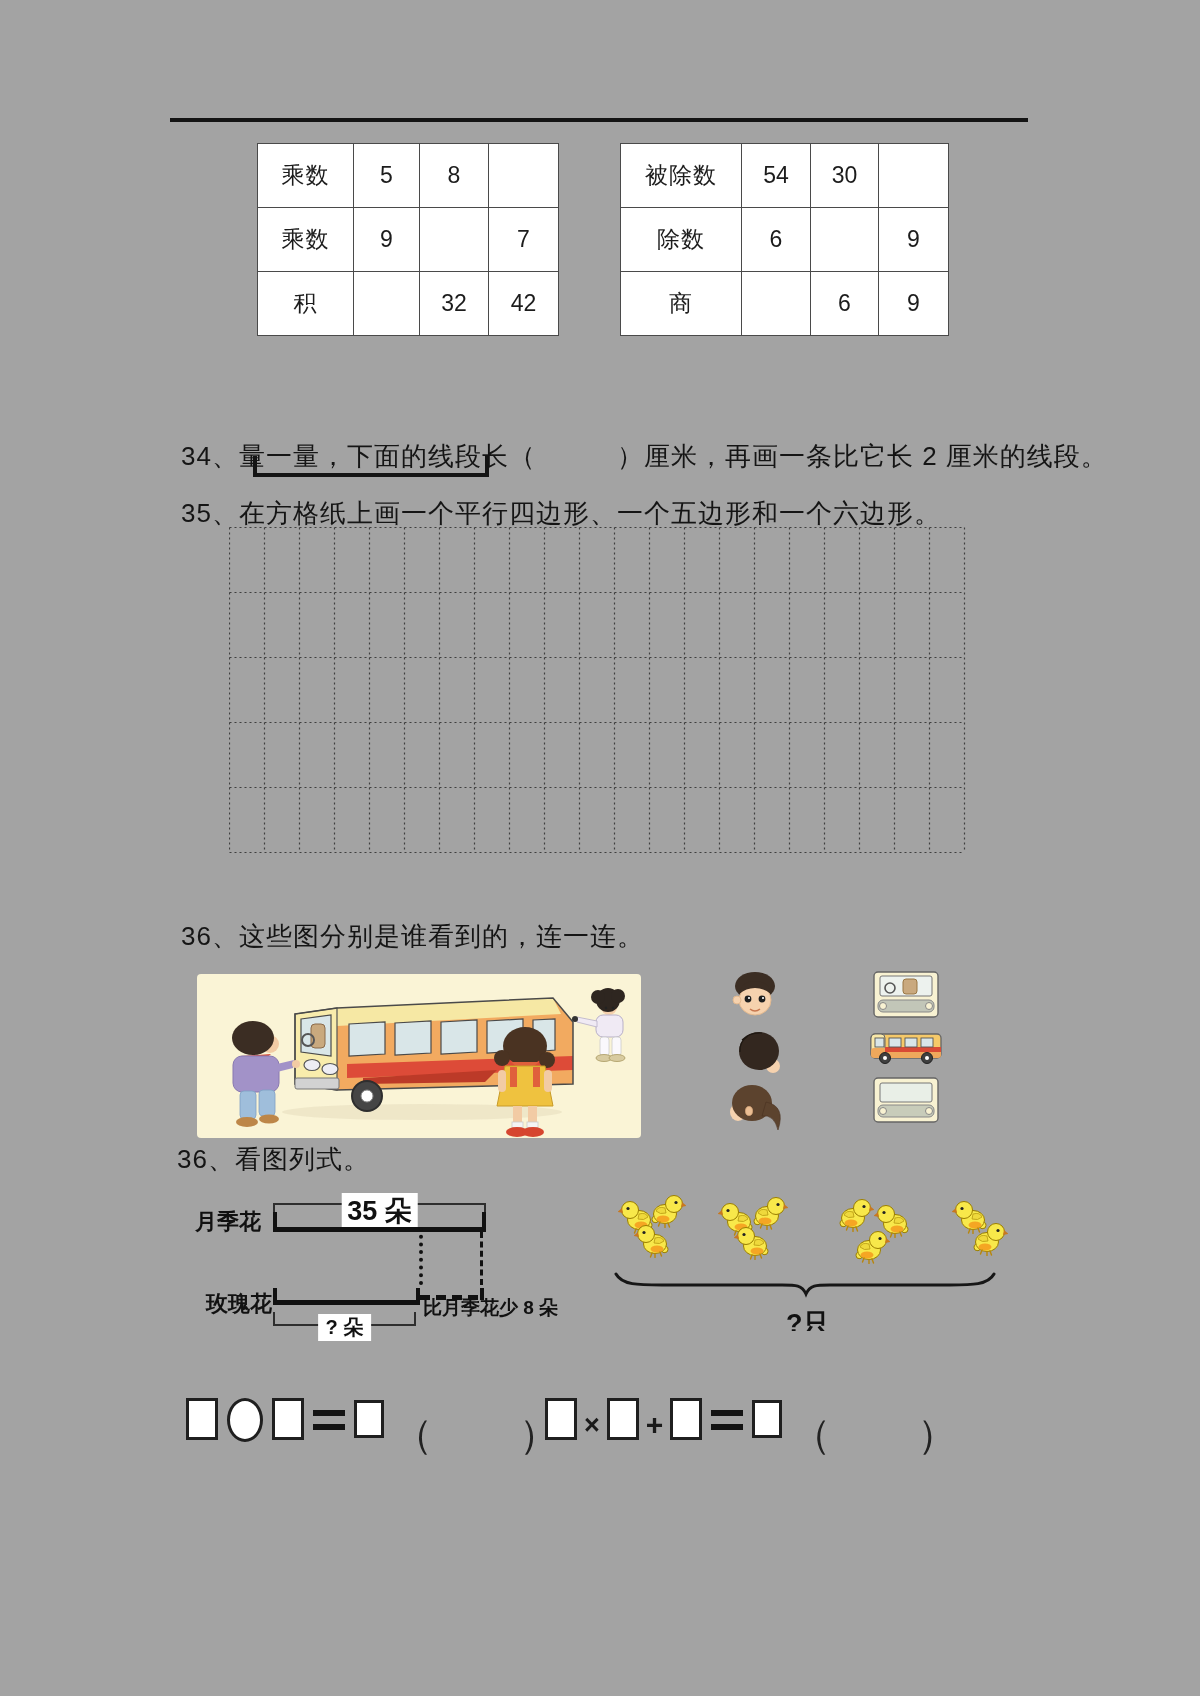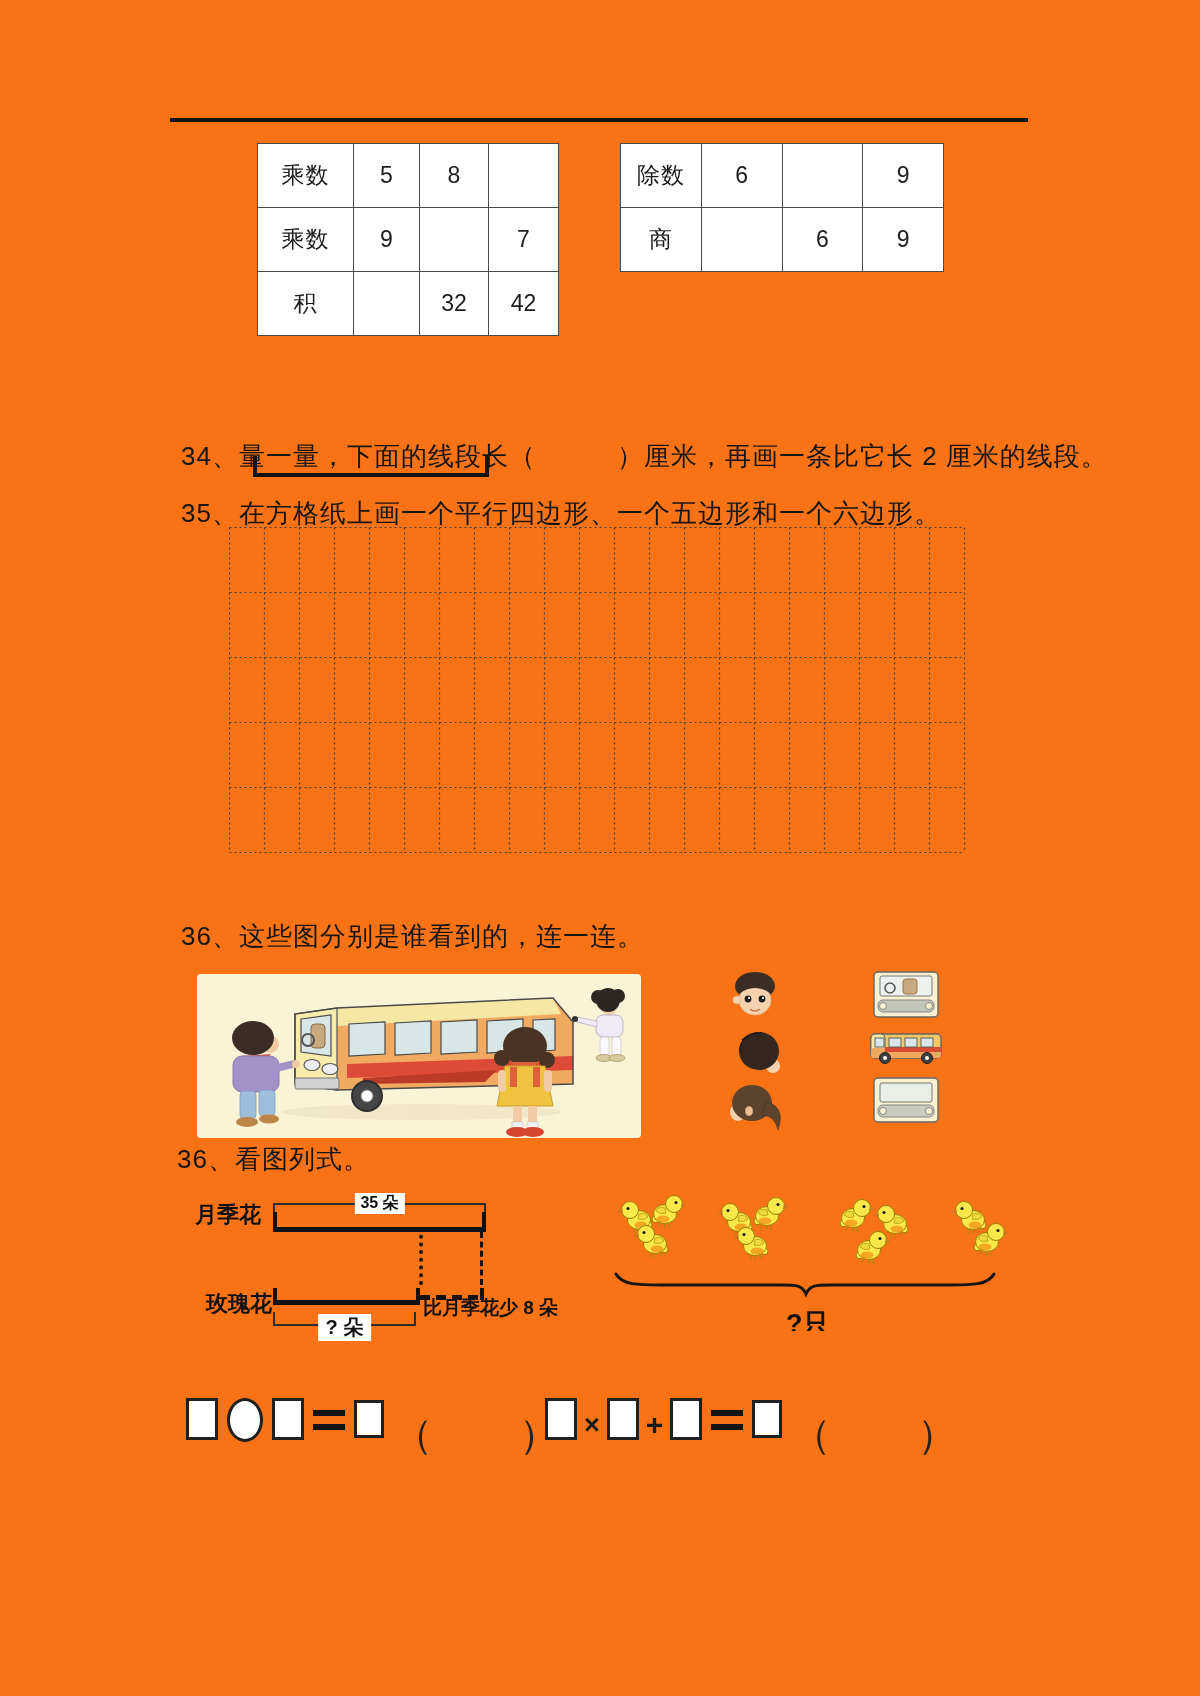--- a/index.html
+++ b/index.html
@@ -1,17 +1,17 @@
 <!DOCTYPE html>
 <html><head>
 <meta charset="utf-8">
 <style>
   html,body{margin:0;padding:0;background:#e8e8e8;}
   .page{
-    position:relative;width:1200px;height:1696px;background:#f97316;
+    position:relative;width:1200px;height:1696px;background:#a3a3a3;
     margin:0 auto;font-family:"Liberation Sans",sans-serif;color:#1a1a1a;
     overflow:hidden;
   }
   .abs{position:absolute;}
   .qtext{font-size:26px;letter-spacing:1px;white-space:nowrap;color:#151515;}
   
   .top-rule{left:170px;top:118px;width:858px;height:4px;background:#141414;}
   
   table.fill{border-collapse:collapse;table-layout:fixed;}
   table.fill td{
@@ -21,21 +21,21 @@
   td.lbl{font-size:22px;letter-spacing:1px;}
   
   .seg34{left:253px;top:456px;width:228px;height:17px;
     border-left:4px solid #141414;border-right:4px solid #141414;border-bottom:4px solid #141414;}
   
   .bardiag{left:190px;top:1190px;width:430px;height:155px;}
   .bd-lbl{position:absolute;font-size:22px;font-weight:bold;white-space:nowrap;color:#111;}
   .brace-box{position:absolute;border:2px solid #2e2e2e;border-bottom:none;}
   .brace-box-bot{position:absolute;border:2px solid #2e2e2e;border-top:none;}
   .brace-val{position:absolute;left:50%;transform:translateX(-50%);top:-12px;background:#fff;
-    padding:0 6px;font-size:16px;font-weight:bold;white-space:nowrap;color:#111;}
+    padding:0 6px;font-size:27px;font-weight:bold;white-space:nowrap;color:#111;}
   .brace-val-bot{position:absolute;left:50%;transform:translateX(-50%);top:2px;background:#fff;
     padding:0 8px;font-size:20px;font-weight:bold;white-space:nowrap;color:#111;}
   .thickbar{position:absolute;border-left:4px solid #111;border-right:4px solid #111;border-bottom:5px solid #111;}
   .note{position:absolute;font-size:19px;font-weight:bold;white-space:nowrap;color:#111;margin-top:32px;}
   
   .chickzone{left:600px;top:1192px;width:424px;height:150px;}
   .chick{position:absolute;width:36px;height:34px;}
   .flip{transform:scaleX(-1);}
   .caption-clip{position:absolute;left:186px;top:118px;height:21px;overflow:hidden;
     font-size:27px;font-weight:bold;line-height:1.05;color:#111;}
@@ -75,20 +75,26 @@
         <td class="lbl">积</td>
         <td></td>
         <td>32</td>
         <td>42</td>
       </tr>
     </tbody>
   </table>
 
   <table class="fill abs" style="left:620px;top:143px;width:324px;">
     <tbody>
+      <tr>
+        <td class="lbl" style="width:120px">被除数</td>
+        <td style="width:68px">54</td>
+        <td style="width:67px">30</td>
+        <td style="width:69px"></td>
+      </tr>
       <tr>
         <td class="lbl">除数</td>
         <td>6</td>
         <td></td>
         <td>9</td>
       </tr>
       <tr>
         <td class="lbl">商</td>
         <td></td>
         <td>6</td>
@@ -260,21 +266,21 @@
     <rect x="1" y="1" width="64" height="44" rx="4" fill="#F8F2D2" stroke="#666" stroke-width="1.4"></rect>
     <rect x="7" y="6" width="52" height="19" rx="2" fill="#E9EFE7" stroke="#777" stroke-width="1"></rect>
     <rect x="5" y="28" width="56" height="12" rx="5" fill="#C8CCBA" stroke="#888" stroke-width="1"></rect>
     <circle cx="10" cy="34" r="3.5" fill="#F8F2D2" stroke="#888" stroke-width="1"></circle>
     <circle cx="56" cy="34" r="3.5" fill="#F8F2D2" stroke="#888" stroke-width="1"></circle>
   </svg>
 
   <div class="abs qtext" style="left:177px;top:1142px;">36、看图列式。</div>
 
   <div class="abs bardiag">
-    <div class="bd-lbl" style="left:5px;top:10px;">月季花</div>
+    <div class="bd-lbl" style="left:5px;top:17px;">月季花</div>
     <div class="brace-box" style="left:83px;top:13px;width:209px;height:10px;">
       <span class="brace-val">35 朵</span>
     </div>
     <div class="thickbar" style="left:83px;top:22px;width:205px;height:15px;"></div>
     <div class="abs" style="left:229px;top:37px;height:58px;border-left:4px dotted #111;"></div>
     <div class="abs" style="left:290px;top:42px;height:53px;border-left:3px dashed #111;"></div>
     <div class="note" style="left:233px;top:73px;">比月季花少 8 朵</div>
     <div class="bd-lbl" style="left:16px;top:99px;">玫瑰花</div>
     <div class="thickbar" style="left:83px;top:98px;width:139px;height:12px;"></div>
     <div class="abs" style="left:230px;top:105px;width:58px;border-bottom:5px dashed #111;"></div>

